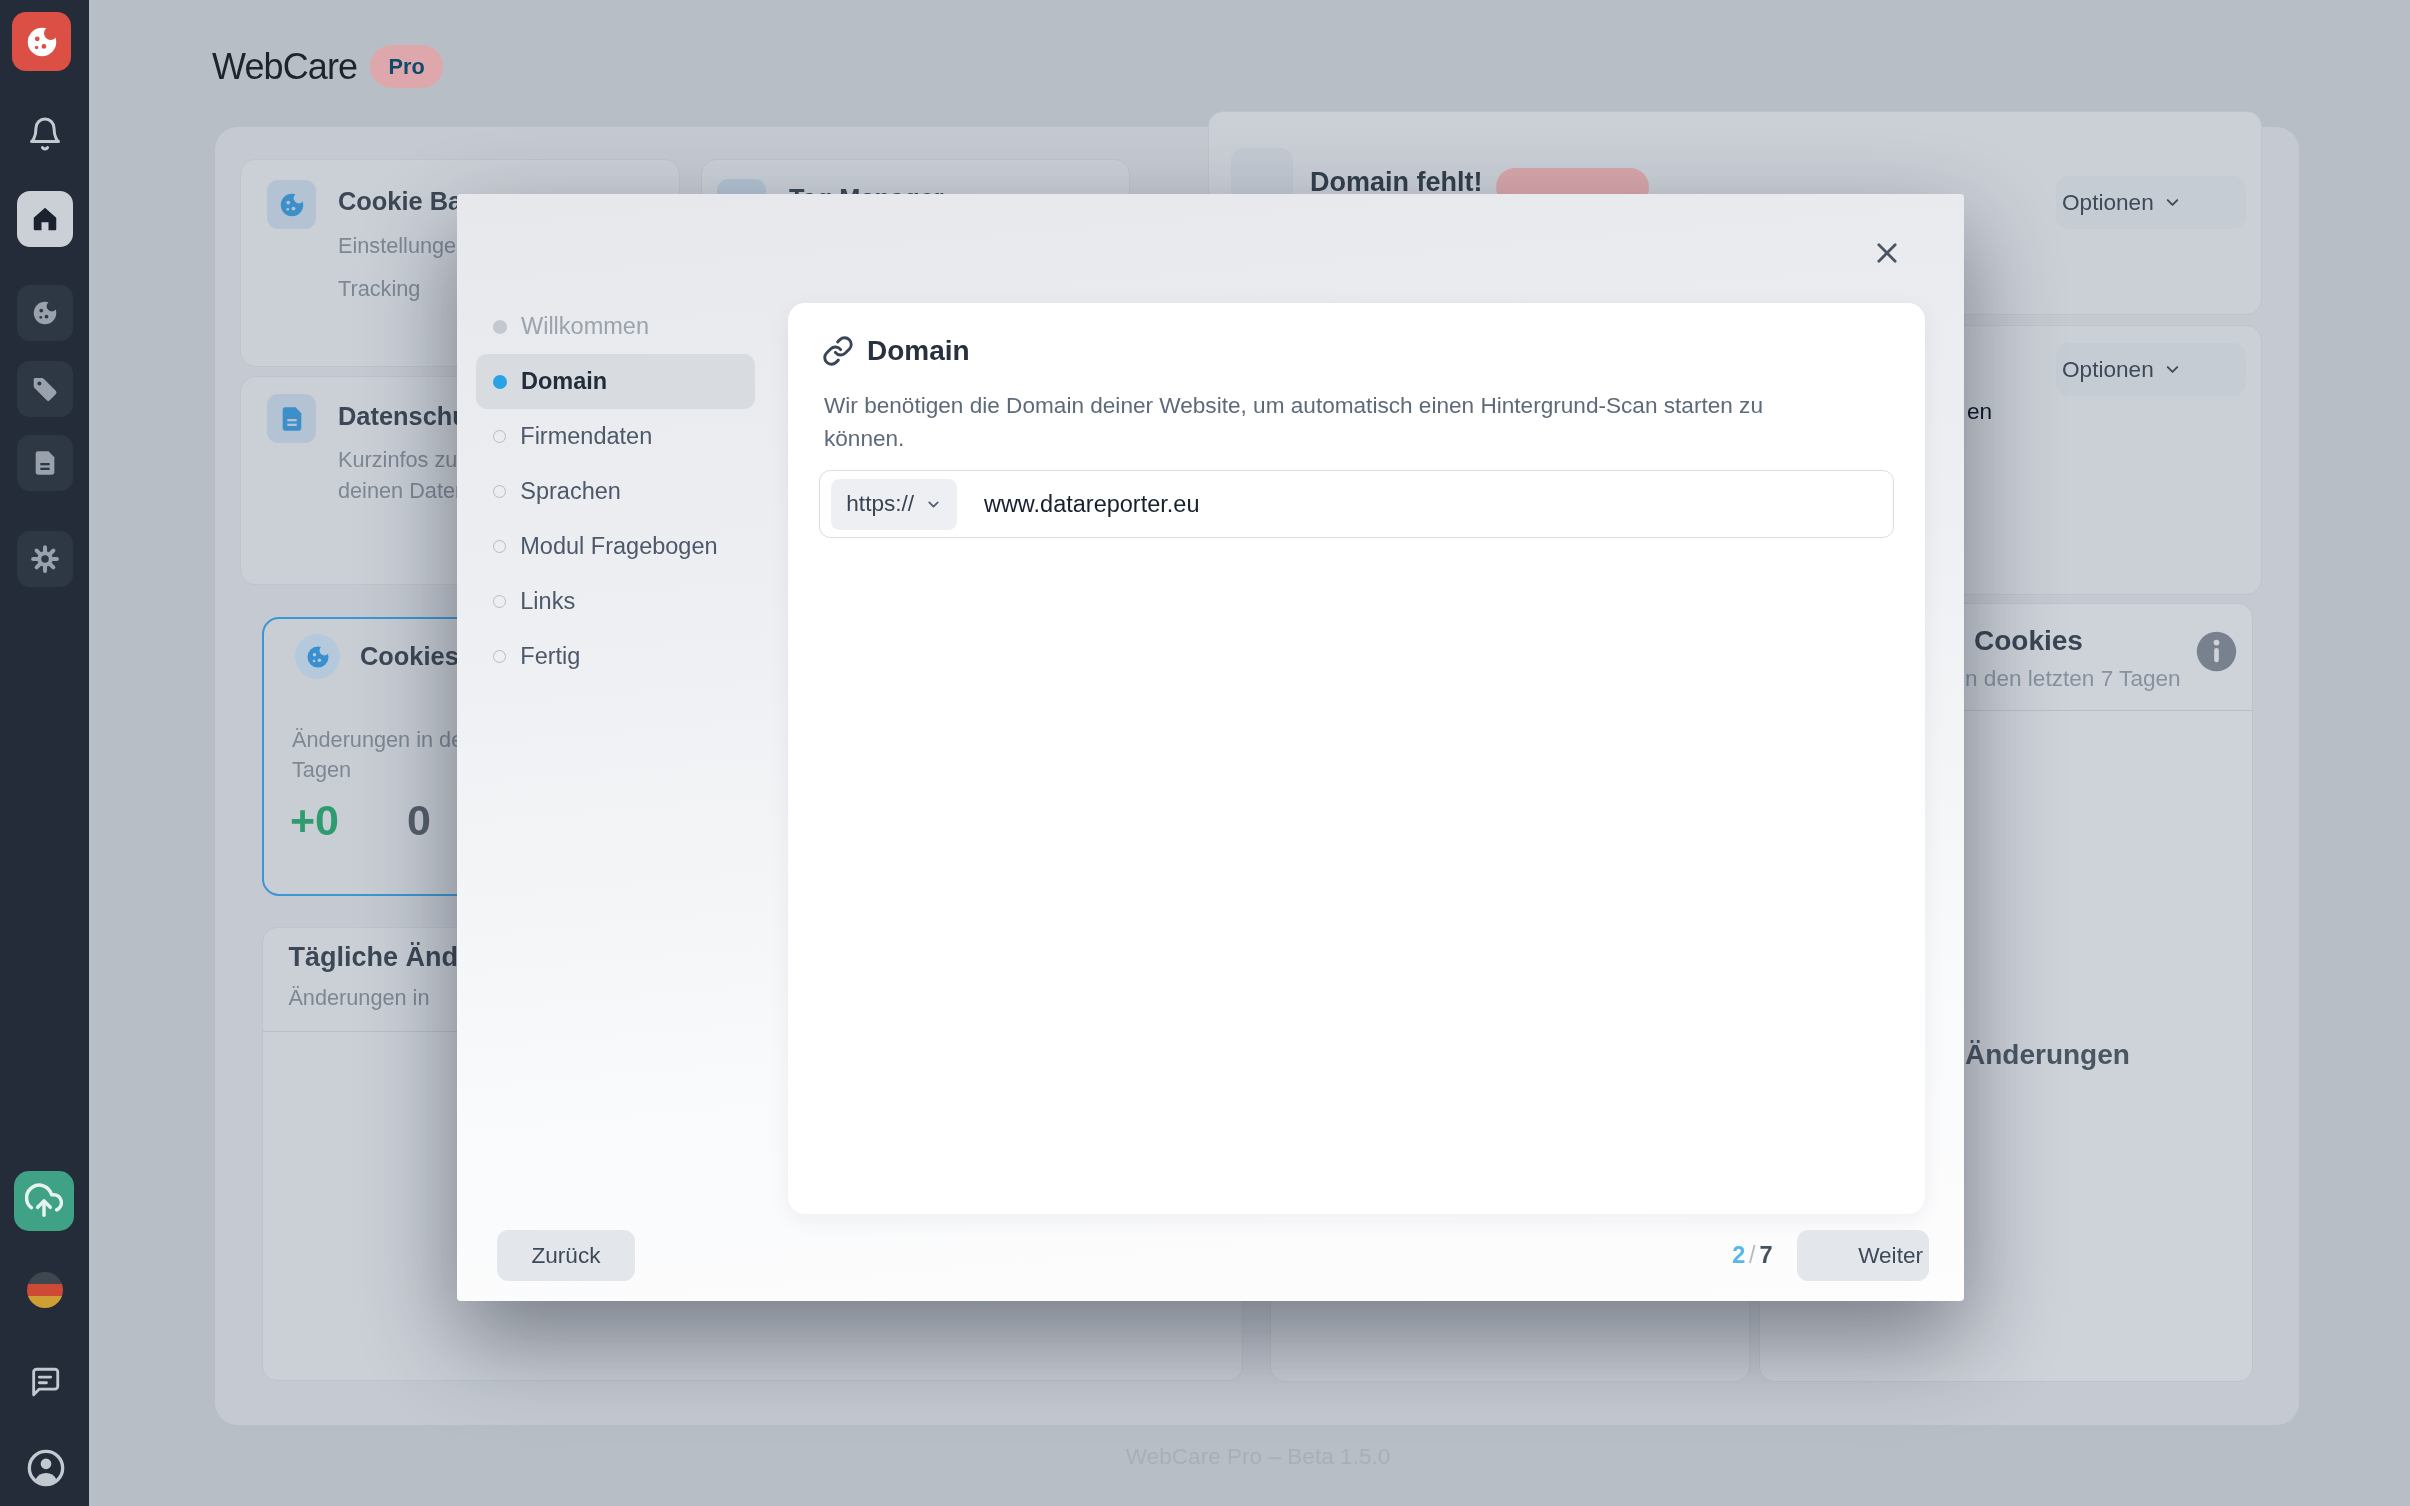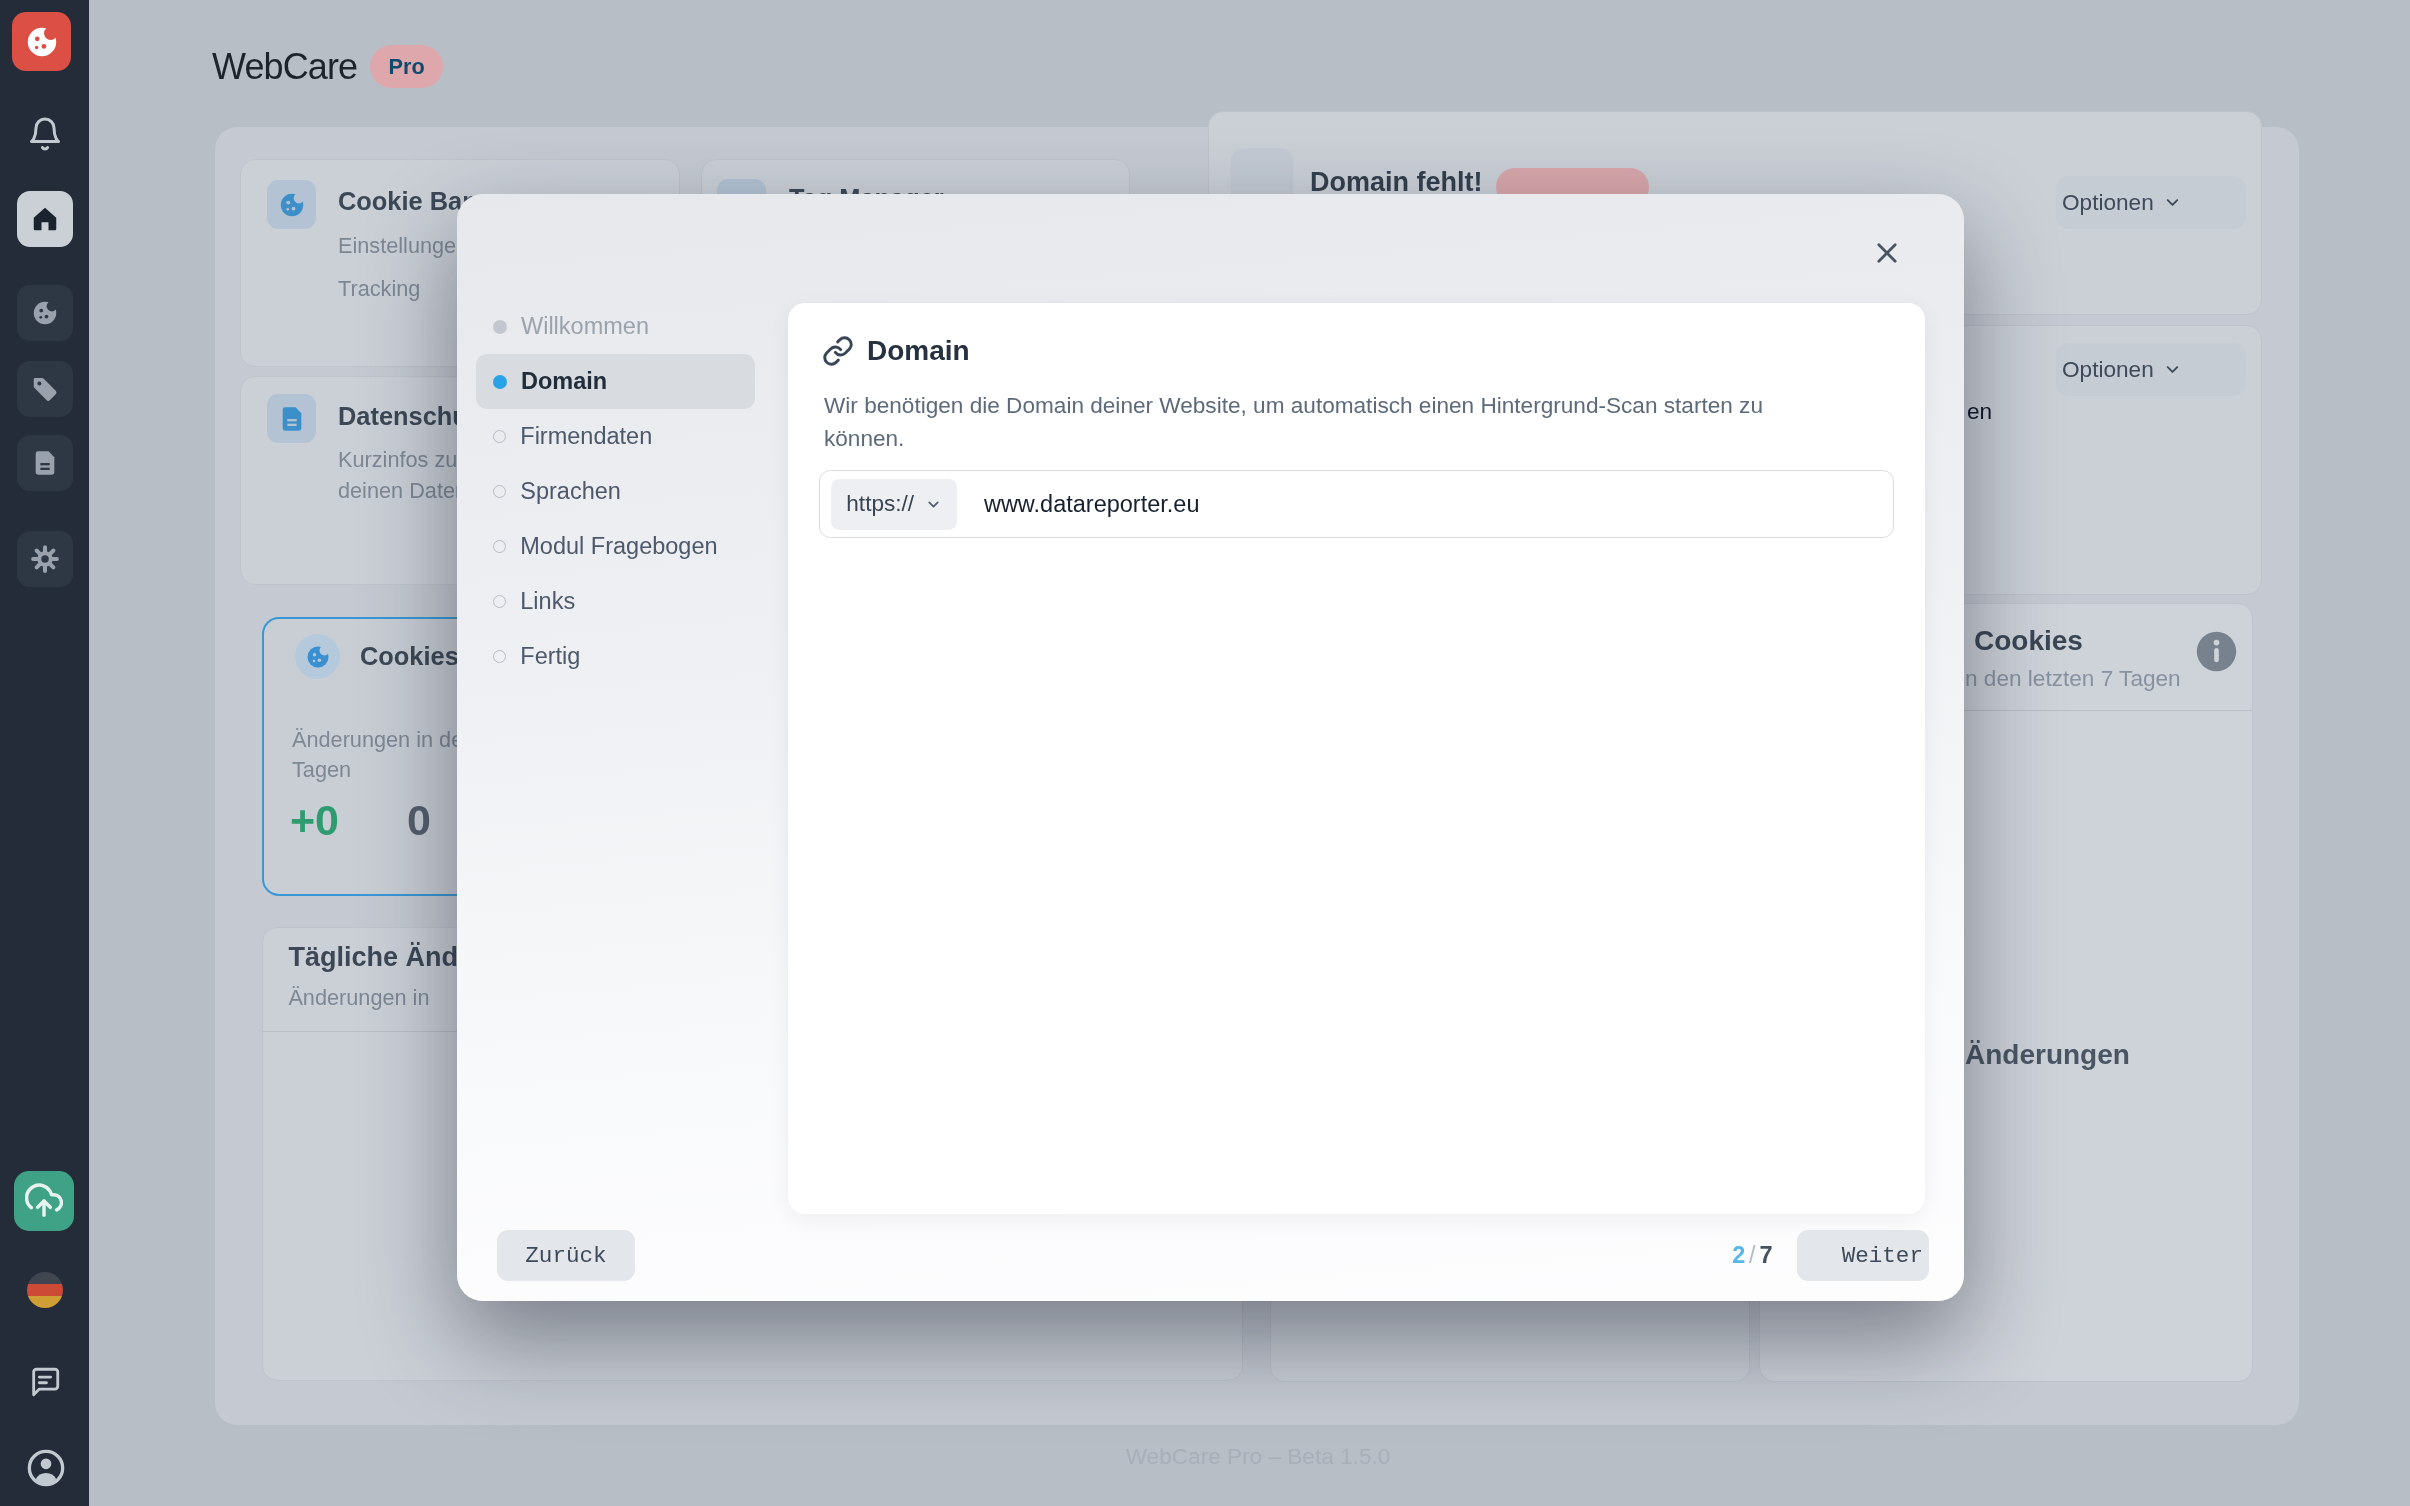--- a/index.html
+++ b/index.html
@@ -26,21 +26,21 @@
   }
   .divider{background:#b9bfc7;height:0.9px;}
   
   #brand-title{font-size:36px;font-weight:400;color:#1e242b;letter-spacing:-0.9px;}
   #brand-badge{
     background:#dda7ab;color:#0c4a6e;font-weight:700;font-size:21.7px;
     border-radius:21.7px;display:flex;align-items:center;justify-content:center;
   }
   
   #modal{
-    left:457px;top:194px;width:1507px;height:1107px;border-radius:26px;z-index:10;
+    left:457px;top:194px;width:1507px;height:1107px;border-radius:4px;z-index:10;
     background:linear-gradient(175deg,#e6e8ec 0%,#eef0f3 40%,#f9fafb 75%,#fdfdfe 100%);
     box-shadow:0 38px 94px rgba(15,22,35,.45);
   }
   #modal-close{left:1405px;top:34px;width:49px;height:49px;display:flex;align-items:center;justify-content:center;cursor:pointer;}
   #step-list{left:19px;top:105px;width:279px;list-style:none;margin:0;padding:0;}
   #step-list li{
     height:55px;display:flex;align-items:center;padding-left:17px;gap:14px;
     font-size:23.5px;color:#4d596a;border-radius:11.3px;
   }
   #step-list li .bullet{width:14px;height:14px;border-radius:50%;flex:0 0 auto;}
@@ -65,21 +65,21 @@
     display:flex;align-items:center;gap:11.3px;padding:0 15px;font-size:22.6px;color:#3a4553;cursor:pointer;
     font-family:"Liberation Sans",sans-serif;
   }
   #domain-input{
     border:none;outline:none;margin-left:24.5px;font-size:23.5px;font-weight:500;color:#17212f;
     flex:1;background:transparent;font-family:"Liberation Sans",sans-serif;
   }
   .modal-btn{
     background:#e3e6ea;border:none;border-radius:11.3px;color:#3e4a59;font-size:22.6px;
     display:flex;align-items:center;justify-content:center;cursor:pointer;
-    font-family:Liberation Mono, monospace;
+    font-family:Liberation Sans, sans-serif;
   }
   #btn-back{left:40px;top:1036px;width:138px;height:51px;}
   #footer-right{right:35px;top:1036px;display:flex;align-items:center;gap:24.5px;}
   #progress{display:flex;align-items:center;gap:3.8px;font-size:23.5px;}
   #progress .cur{color:#57b6ea;font-weight:700;}
   #progress .sep{color:#b3bac3;}
   #progress .tot{color:#46515f;font-weight:600;}
   #btn-next{width:132px;height:51px;justify-content:flex-end;}
   #page-footer{left:1032px;top:1444px;width:452px;text-align:center;font-size:22.6px;color:#a8afb8;z-index:2;}
   svg{display:block;}

